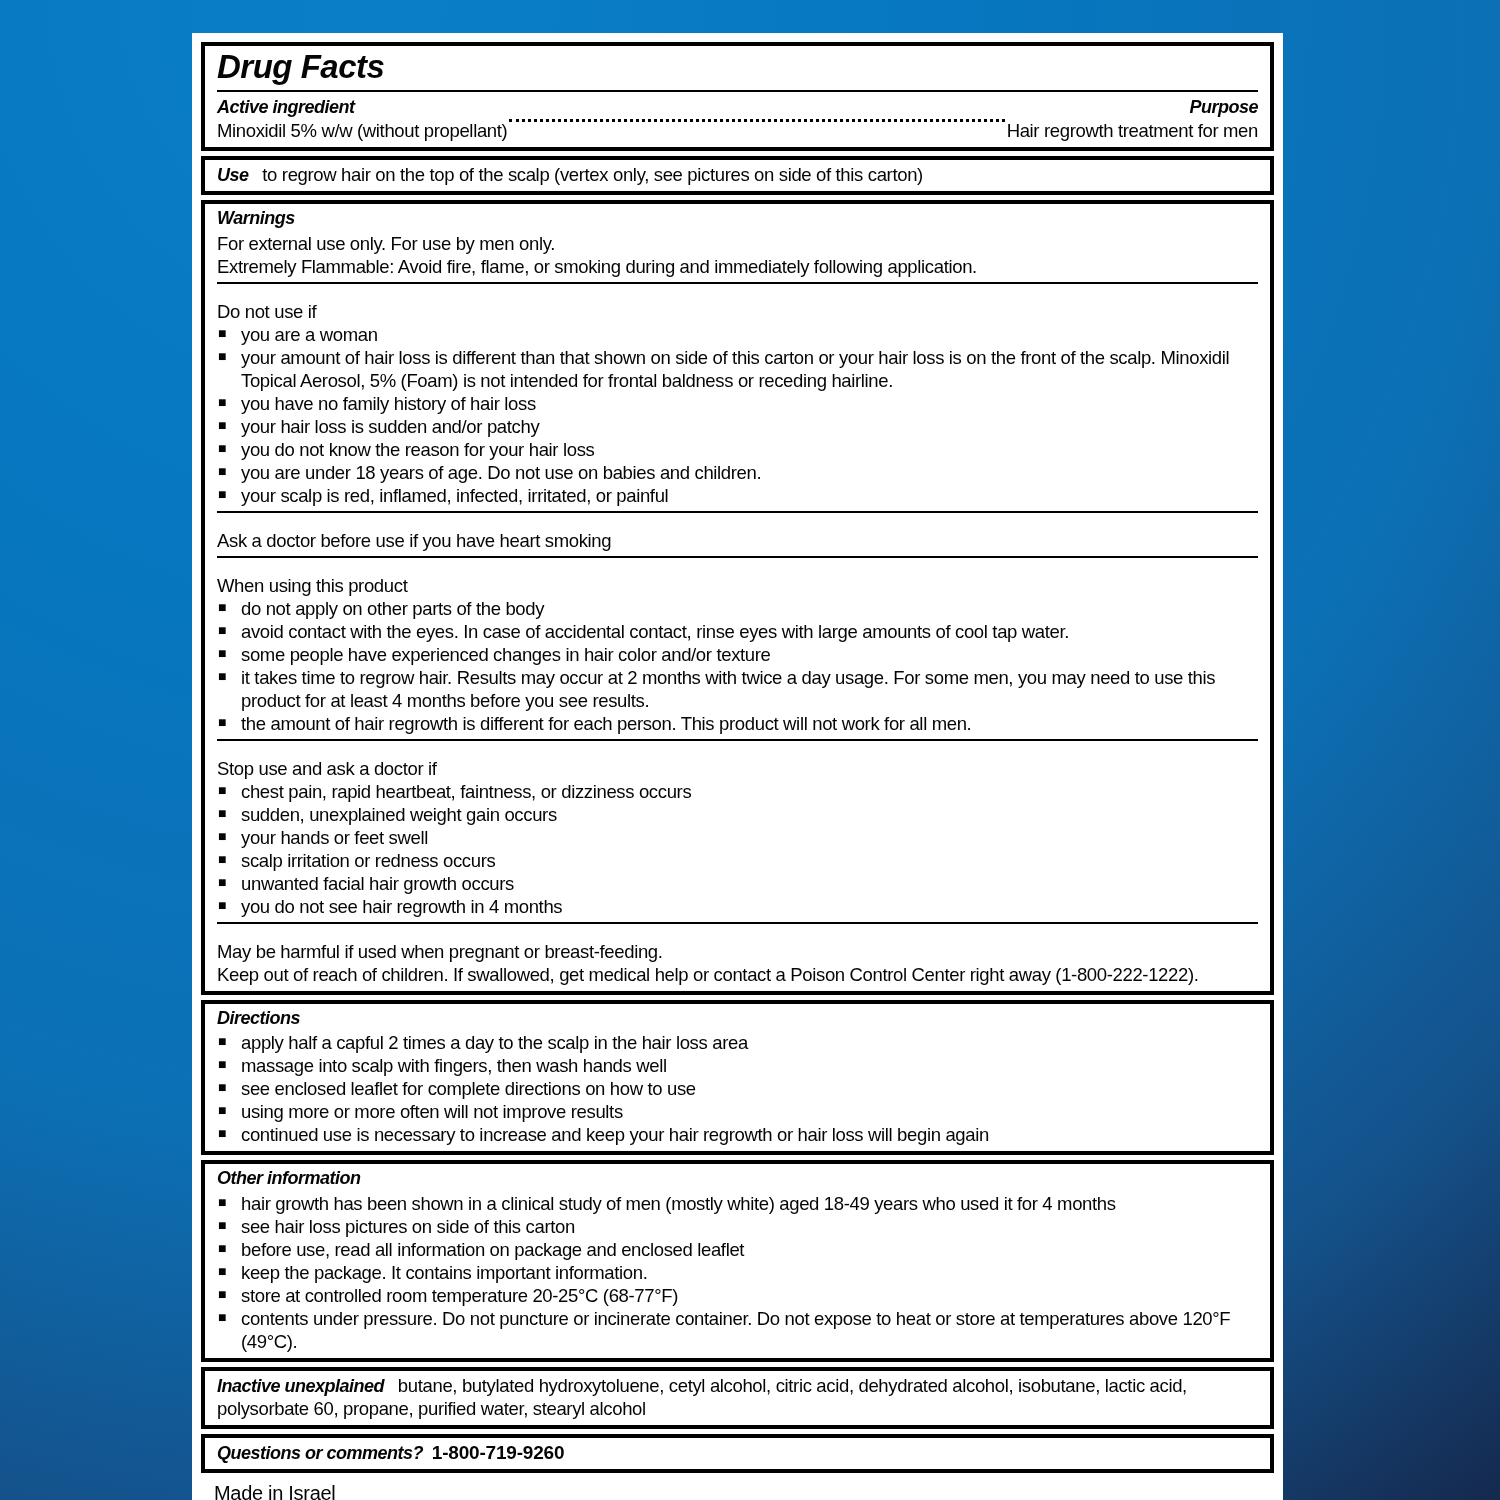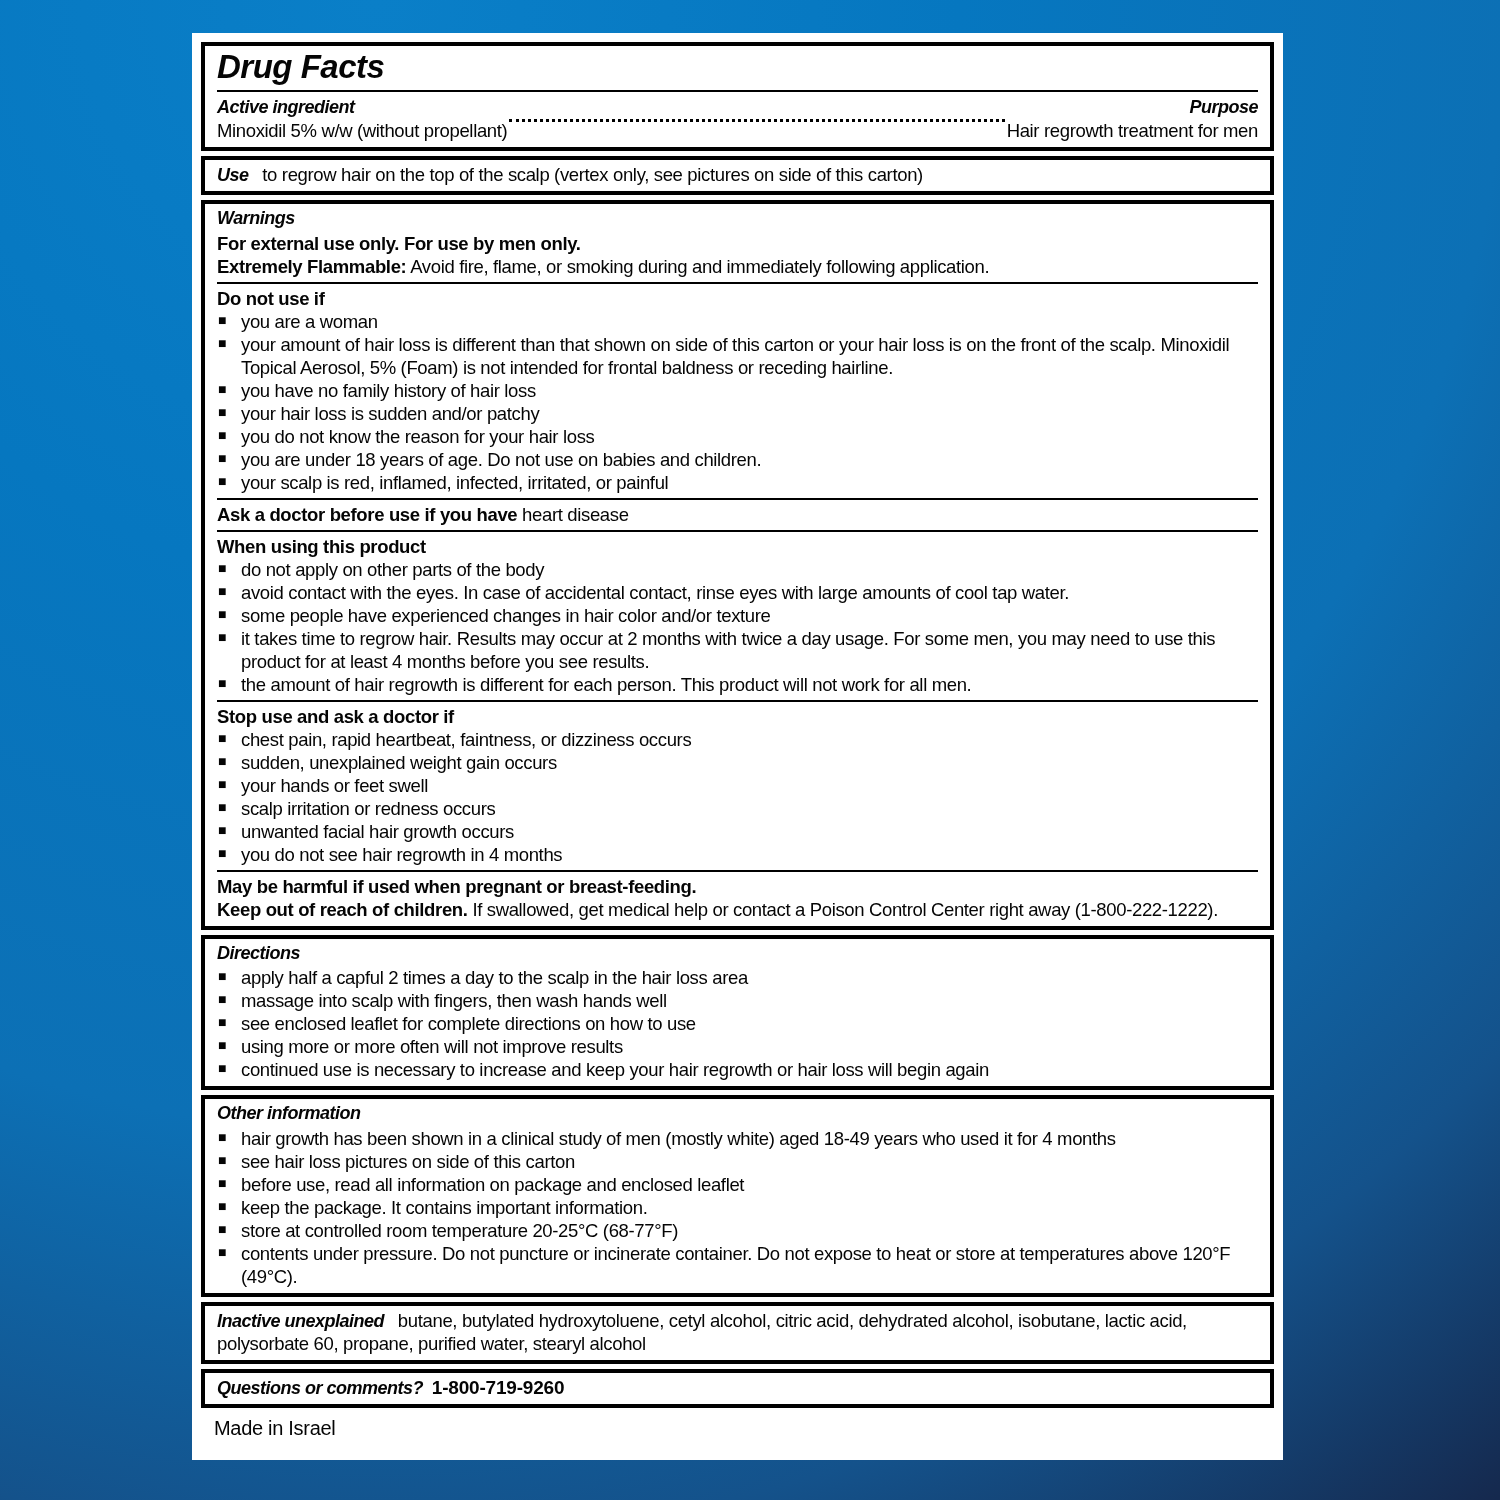--- a/index.html
+++ b/index.html
@@ -30,25 +30,25 @@
   .h2{
     font-style:italic;font-weight:700;font-size:18px;line-height:1.15;
     letter-spacing:-0.5px;
   }
   .h2block{display:block;margin:1px 0 3px 0;}
   .h2inline{margin-right:9px;}
   .rule{border-top:2px solid #000;margin:5px 0 5px 0;height:0;}
   .heads{display:flex;justify-content:space-between;align-items:baseline;}
   .leaderrow{display:flex;align-items:flex-start;margin-top:1px;}
   .leader{flex:1;border-bottom:3px dotted #000;margin:0 2px 4px 2px;min-width:40px;}
-  .bh{font-weight:700;}
+  .bh{font-weight:400;}
   ul{list-style:none;margin:0;padding:0;}
   li{position:relative;padding-left:24px;}
   li::before{content:"■";position:absolute;left:1px;top:-1px;font-size:14px;}
-  .sub{border-top:2px solid #000;margin-top:4px;padding-top:3px;}
+  .sub{border-top:2px solid #000;margin-top:4px;padding-top:16px;}
   .made-in{margin:9px 0 0 22px;font-size:20px;letter-spacing:-0.3px;}
   .phone{font-weight:700;font-size:19px;letter-spacing:-0.2px;}
 </style>
 </head>
 <body>
 
 <div class="bg">
   <div class="card">
 
     <section class="box">
@@ -89,21 +89,21 @@
           <li>your hair loss is sudden and/or patchy</li>
           <li>you do not know the reason for your hair loss</li>
           <li>you are under 18 years of age. Do not use on babies and children.</li>
           <li>your scalp is red, inflamed, infected, irritated, or painful</li>
         </ul>
       </div>
 
       <div class="sub">
         <p>
           <span class="bh">Ask a doctor before use if you have</span>
-          <span>heart disease</span>
+          <span>heart smoking</span>
         </p>
       </div>
 
       <div class="sub">
         <p class="bh">When using this product</p>
         <ul>
           <li>do not apply on other parts of the body</li>
           <li>avoid contact with the eyes. In case of accidental contact, rinse eyes with large amounts of cool tap water.</li>
           <li>some people have experienced changes in hair color and/or texture</li>
           <li>it takes time to regrow hair. Results may occur at 2 months with twice a day usage. For some men, you may need to use this product for at least 4 months before you see results.</li>

